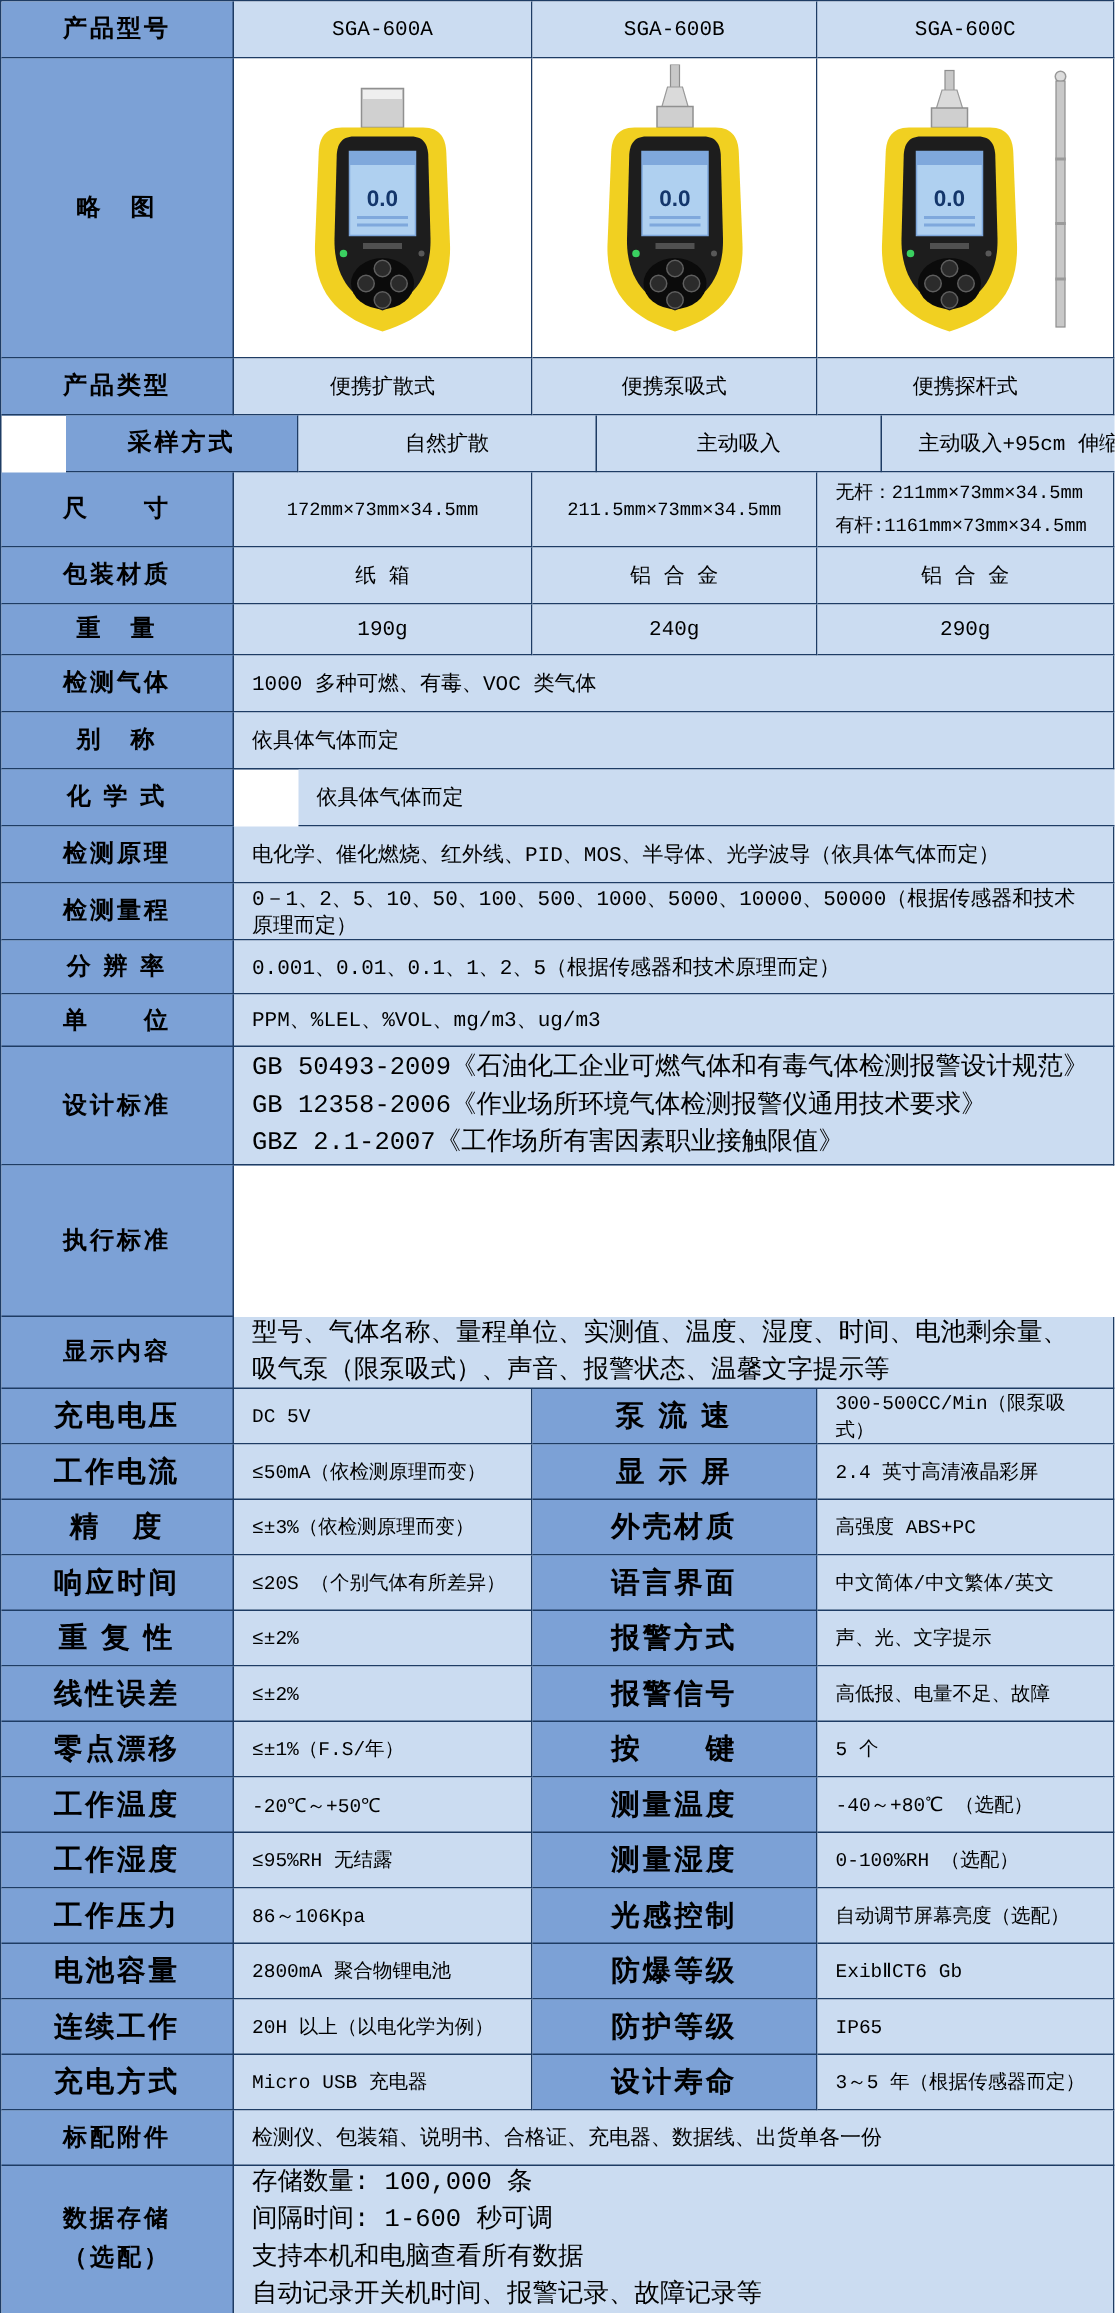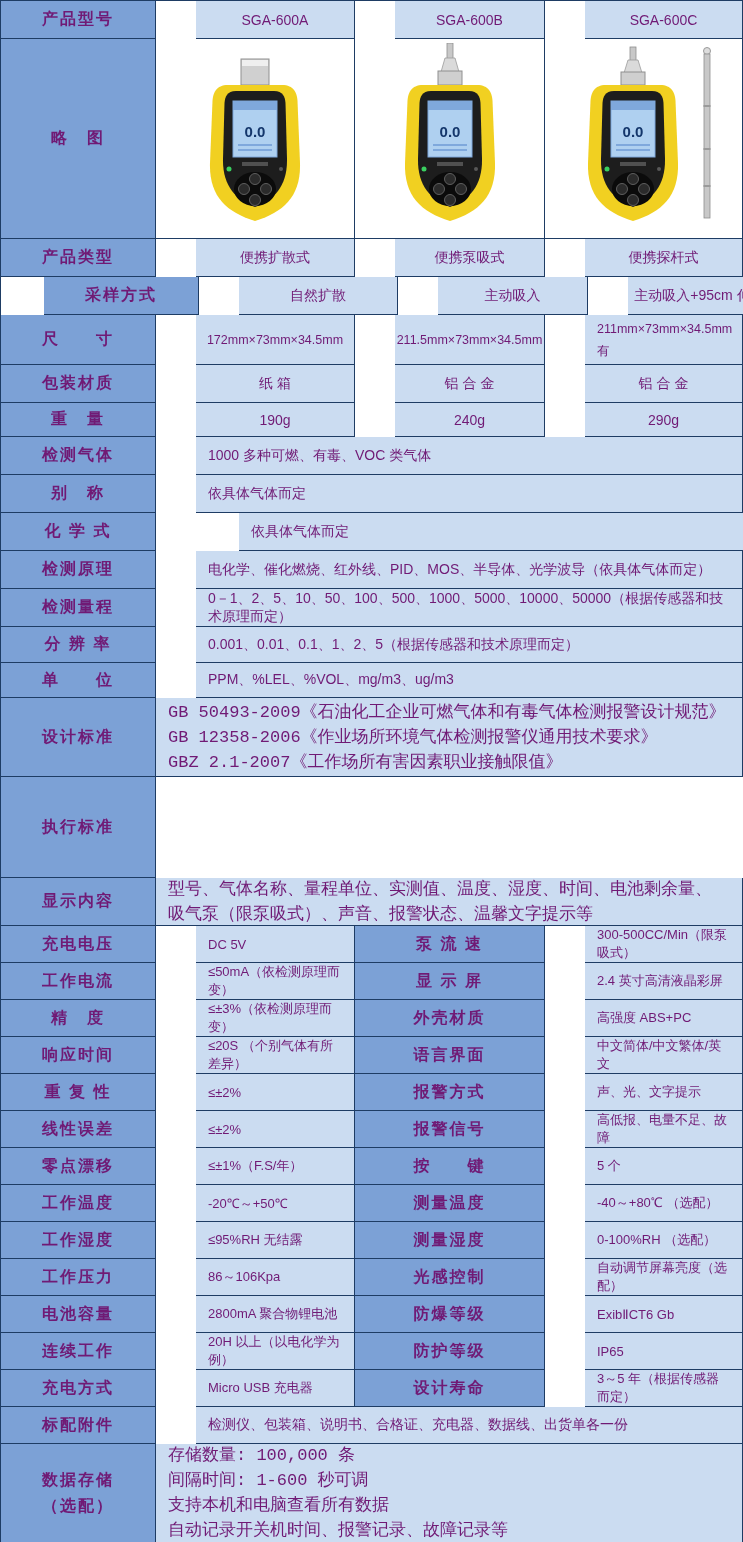--- a/index.html
+++ b/index.html
@@ -3,33 +3,33 @@
 <meta charset="utf-8">
 <style>
   :root{
     --bd:#1E3C64;
     --lbl:#7CA1D6;
     --val:#CBDCF1;
     --white:#FFFFFF;
   }
   html,body{margin:0;padding:0;background:#fff;}
   #app{width:743px;height:1542px;overflow:hidden;box-sizing:border-box;
-       font-family:"Liberation Sans","DejaVu Sans",sans-serif;color:#701a75;}
+       font-family:"Liberation Sans","DejaVu Sans",sans-serif;color:#000000;}
   .table{width:743px;box-sizing:border-box;border-top:1px solid var(--bd);border-left:1px solid var(--bd);}
   .row{display:grid;}
   .r4{grid-template-columns:155px 199px 190px 198px;}
   .r2{grid-template-columns:155px 587px;}
   .cell{box-sizing:border-box;border-right:1px solid var(--bd);border-bottom:1px solid var(--bd);
         display:flex;align-items:center;overflow:hidden;}
   .label{background:var(--lbl);font-weight:bold;justify-content:center;text-align:center;
          font-size:16px;letter-spacing:2px;}
-  .label.spec{font-size:16px;}
+  .label.spec{font-size:19px;}
   .label.lines-center{flex-direction:column;justify-content:center;}
   .label.lines-center .lline{line-height:26px;}
-  .value{background:var(--val);font-family:Liberation Sans, sans-serif;font-size:14px;margin-left:40px;}
+  .value{background:var(--val);font-family:Liberation Mono, monospace;font-size:14px;}
   .value.center{justify-content:center;text-align:center;}
   .value.left{justify-content:flex-start;padding:0 12px;text-align:left;}
   .value.pre{white-space:pre-line;line-height:22px;align-items:center;}
   .value.small{font-size:12.5px;}
   .value.spec-v{font-size:13px;}
   .cell.lines{background:var(--val);flex-direction:column;align-items:flex-start;
               justify-content:center;padding:2px 12px;}
   .cell.lines .line{line-height:25px;font-size:17px;
                     font-family:"Liberation Mono","DejaVu Sans Mono",monospace;white-space:nowrap;}
   .sketch{background:var(--white);justify-content:center;}

